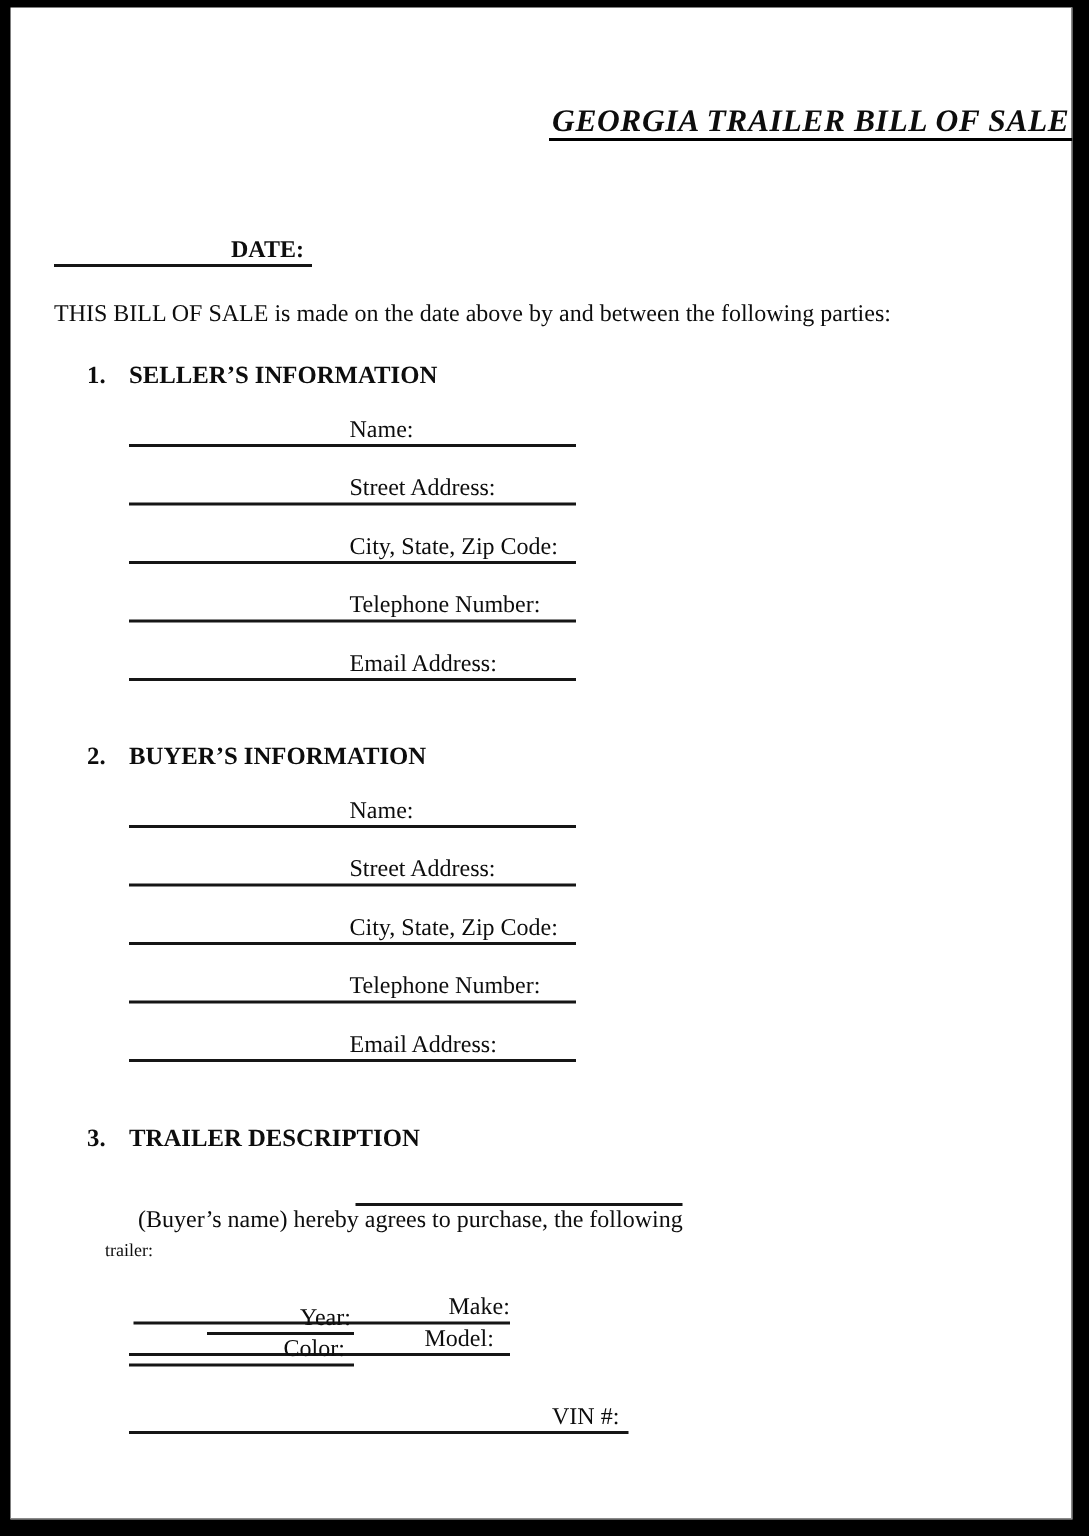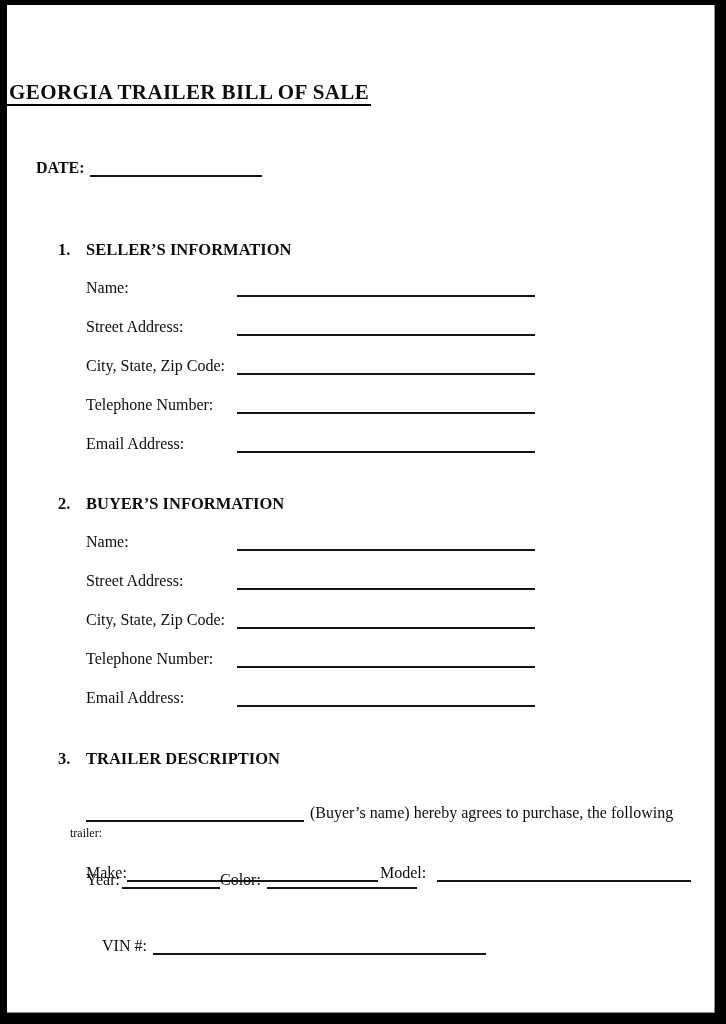--- a/index.html
+++ b/index.html
@@ -11,31 +11,31 @@
     border-style: solid;
     border-color: #000000;
     border-width: 5px 11px 11px 7px;
     box-shadow: inset -1px -1px 0 #8a8a8a;
     font-family: "Liberation Serif", serif;
     color: #0d0d0d;
     overflow: hidden;
   }
   .abs { position: absolute; }
   .nw { white-space: nowrap; }
-  .title-wrap { left:0; right:0; top:76px; text-align:left; }
+  .title-wrap { left:0; right:0; top:64px; text-align:right;font-style:italic; }
   .doc-title {
     display:inline-block;
     font-size:21px; font-weight:bold;
     letter-spacing:0.4px;
     line-height:22px;
     padding:0 2px 1px 2px;
     border-bottom:2.5px solid #000;
     margin:0;
   }
-  .row { display:flex; align-items:flex-end; height:20px; font-size:16px; line-height:19px; }
+  .row { display:flex; align-items:flex-end; height:20px; font-size:16px; line-height:19px;flex-direction:column; }
   .uline { border-bottom:2px solid #161616; align-self:flex-end; }
   .date-row { left:29px; top:152px; }
   .date-label { width:54px; font-weight:bold; }
   .date-line { width:172px; }
   .intro { left:29px; top:195px; font-size:16px; line-height:19px; margin:0; }
   .sec-header { left:51px; display:flex; font-size:16.5px; font-weight:bold; line-height:19px; }
   .sec-num { width:28px; }
   .frow { left:79px; }
   .flabel { width:151px; }
   .fline { width:298px; }
@@ -61,20 +61,21 @@
 
   <div class="abs title-wrap">
     <h1 class="doc-title">GEORGIA TRAILER BILL OF SALE</h1>
   </div>
 
   <div class="abs row date-row">
     <span class="date-label nw">DATE:</span>
     <span class="uline date-line"></span>
   </div>
 
+  <p class="abs intro nw">THIS BILL OF SALE is made on the date above by and between the following parties:</p>
 
   <div class="abs sec-header" style="top:235px">
     <span class="sec-num">1.</span>
     <span class="nw">SELLER’S INFORMATION</span>
   </div>
   <div class="abs row frow" style="top:272px">
     <span class="flabel nw">Name:</span>
     <span class="uline fline"></span>
   </div>
   <div class="abs row frow" style="top:311px">

